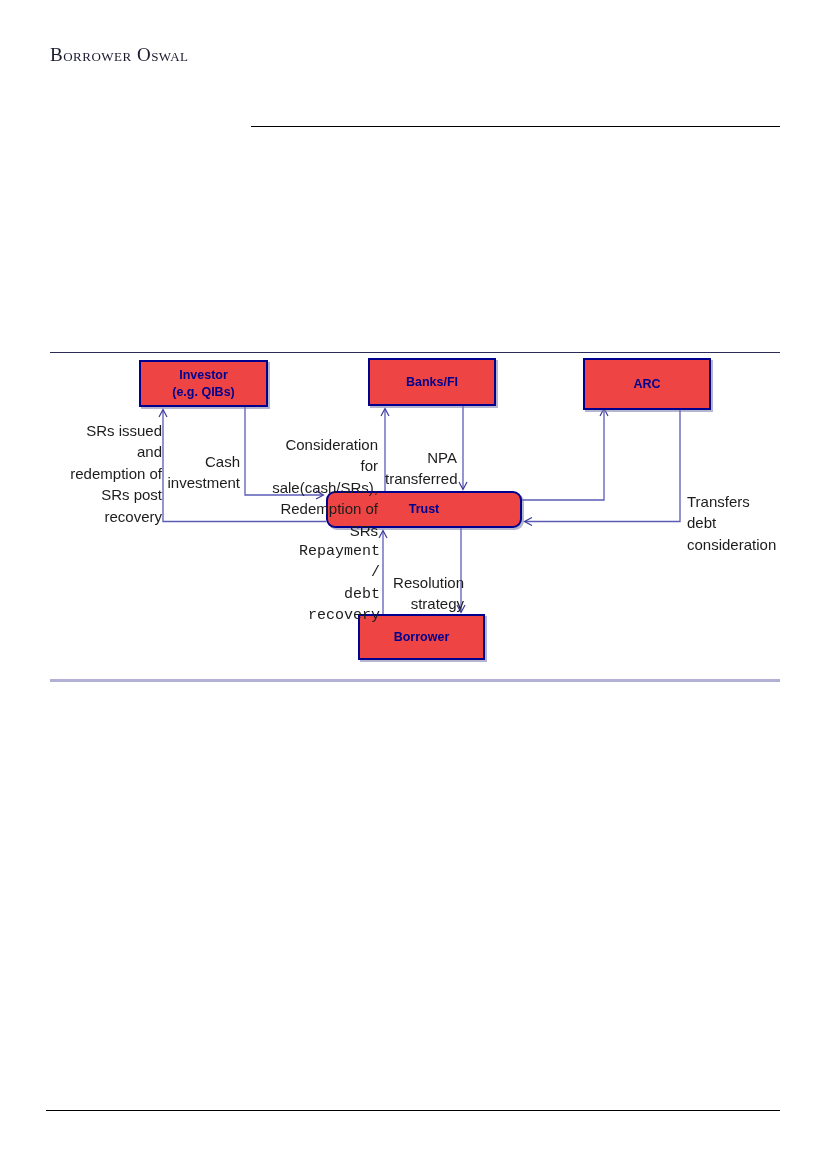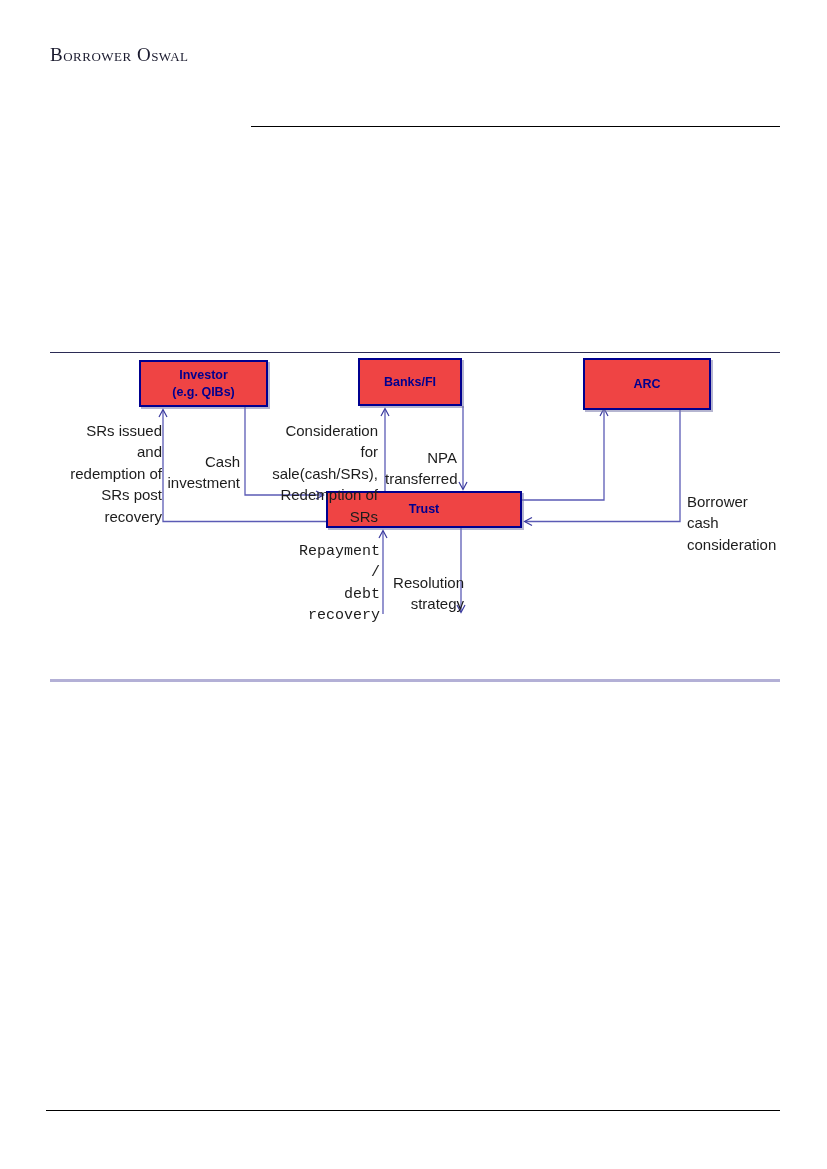--- a/index.html
+++ b/index.html
@@ -88,44 +88,44 @@
     font-weight: bold;
     font-size: 12.5px;
     line-height: 1.35;
     display: flex;
     align-items: center;
     justify-content: center;
     text-align: center;
     box-shadow: 2px 2px 0 rgba(120,120,170,0.55);
   }
   .node-investor { left: 139px; top: 360px; width: 129px; height: 47px; }
-  .node-banks    { left: 358px; top: 358px; width: 104px; height: 48px; }
+  .node-banks    { left: 368px; top: 358px; width: 128px; height: 48px; }
   .node-arc      { left: 583px; top: 358px; width: 128px; height: 52px; }
-  .node-trust    { left: 326px; top: 491px; width: 196px; height: 37px; }
+  .node-trust    { left: 326px; top: 491px; width: 196px; height: 37px; border-radius: 9px; }
   .node-borrower { left: 358px; top: 614px; width: 127px; height: 46px; }
 
   .node-label-multi {
     display: block;
     white-space: pre-line;
   }
 
   
   .edge-label {
     position: absolute;
     font-size: 15px;
     line-height: 1.43;
     color: #1c1c1c;
     white-space: pre-line;
   }
   .lbl-right { text-align: right; }
   .lbl-left  { text-align: left; }
 
   .lbl-srs          { left: 58px;  top: 420px; width: 104px; }
   .lbl-cash         { left: 160px; top: 451px; width: 80px;  }
-  .lbl-consideration{ left: 268px; top: 420px; width: 110px; }
+  .lbl-consideration{ left: 268px; top: 434px; width: 110px; }
   .lbl-npa          { left: 385px; top: 447px; width: 72px;  }
   .lbl-trusteeship  { left: 488px; top: 414px; width: 113px; }
   .lbl-transfers    { left: 687px; top: 491px; width: 92px;  }
   .lbl-repayment    { left: 296px; top: 541px; width: 84px; font-family: Liberation Mono, monospace;  }
   .lbl-resolution   { left: 392px; top: 572px; width: 72px; text-align: right;  }
 </style>
 </head>
 <body>
 
 <div class="page">
@@ -171,37 +171,40 @@
   </div>
 
   <div class="node node-arc">
     <span class="node-label-multi">ARC</span>
   </div>
 
   <div class="node node-trust">
     <span class="node-label-multi">Trust</span>
   </div>
 
+  <div class="node node-borrower">
+    <span class="node-label-multi">Borrower</span>
+  </div>
 
   <div class="edge-label lbl-right lbl-srs">SRs issued and
 redemption of
 SRs post recovery</div>
 
   <div class="edge-label lbl-right lbl-cash">Cash
 investment</div>
 
   <div class="edge-label lbl-right lbl-consideration">Consideration for
 sale(cash/SRs),
 Redemption of SRs</div>
 
   <div class="edge-label lbl-right lbl-npa">NPA
 transferred</div>
 
 
-  <div class="edge-label lbl-left lbl-transfers">Borrower cash
+  <div class="edge-label lbl-left lbl-transfers">Transfers debt
 consideration</div>
 
   <div class="edge-label lbl-right lbl-repayment">Repayment /
 debt recovery</div>
 
   <div class="edge-label lbl-right lbl-resolution">Resolution
 strategy</div>
 
   <div class="rule-diagram-bottom"></div>
   <div class="rule-footer"></div>

